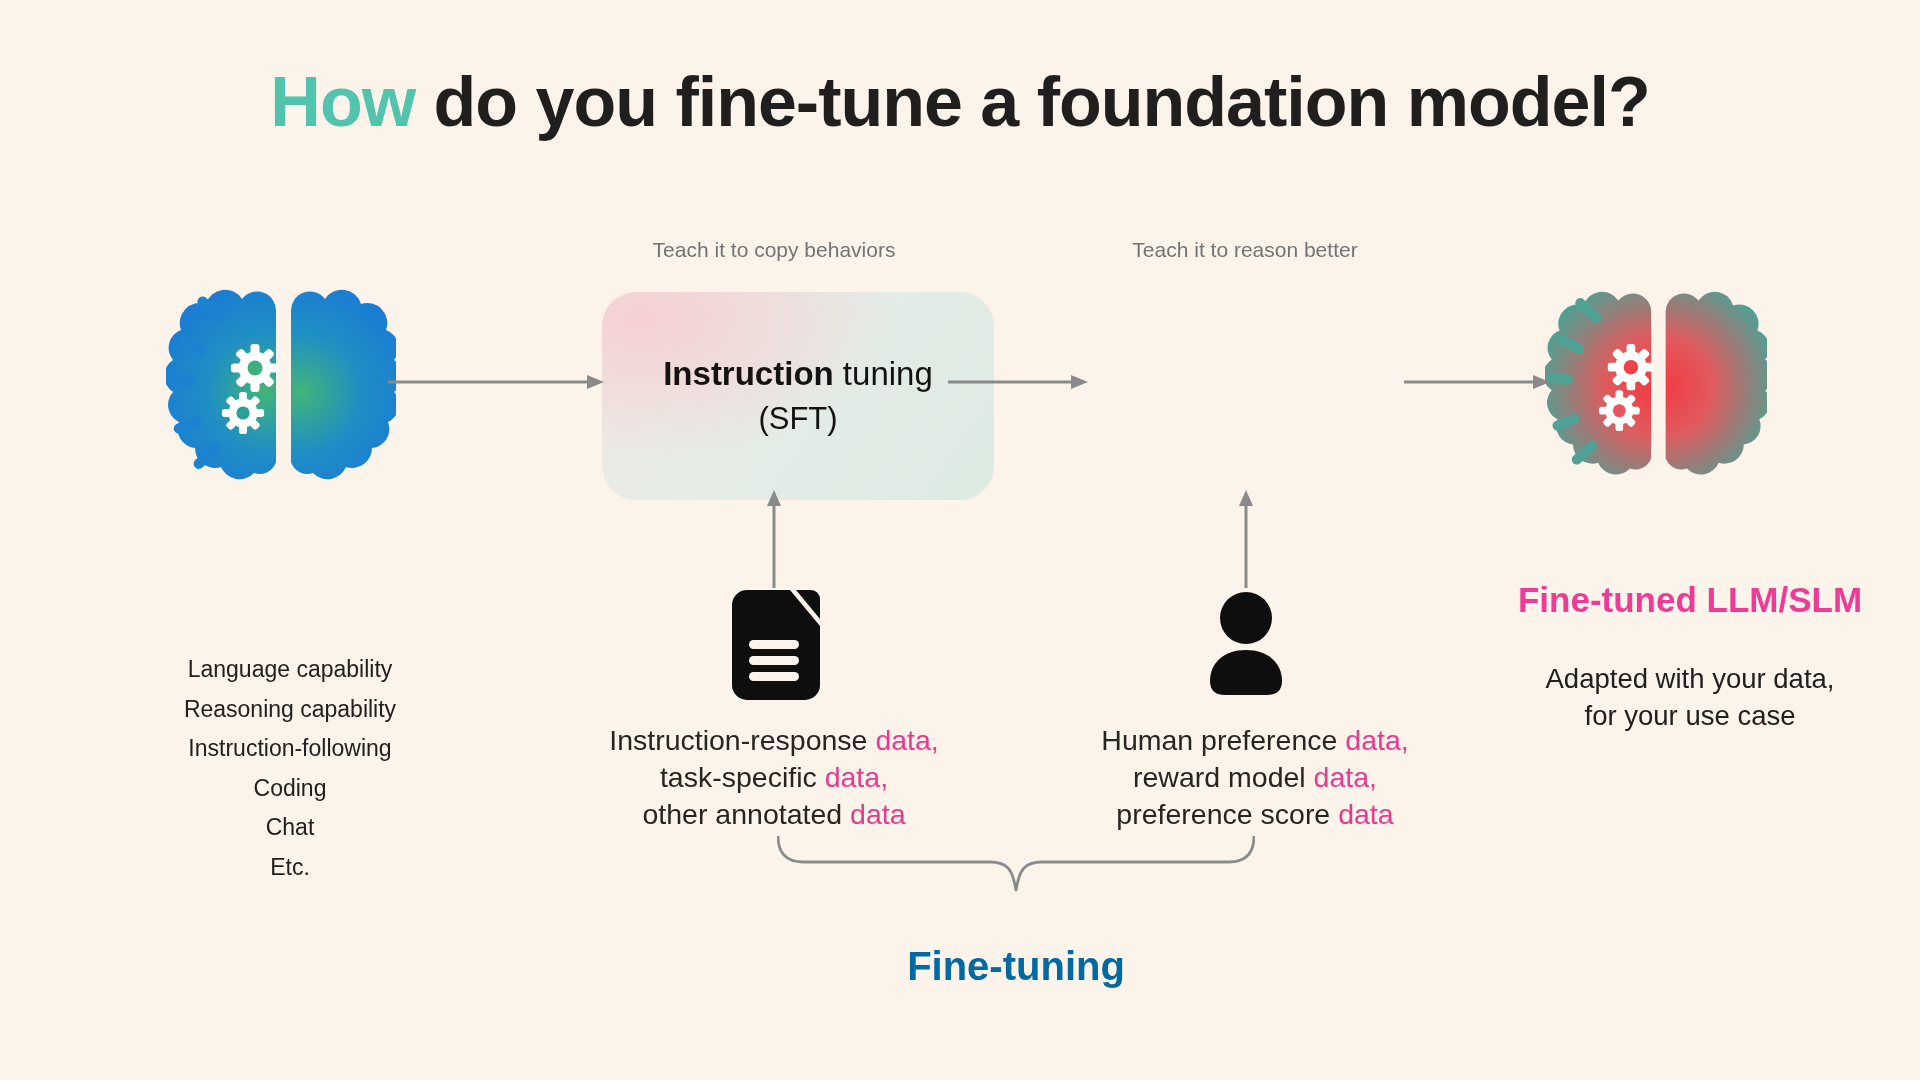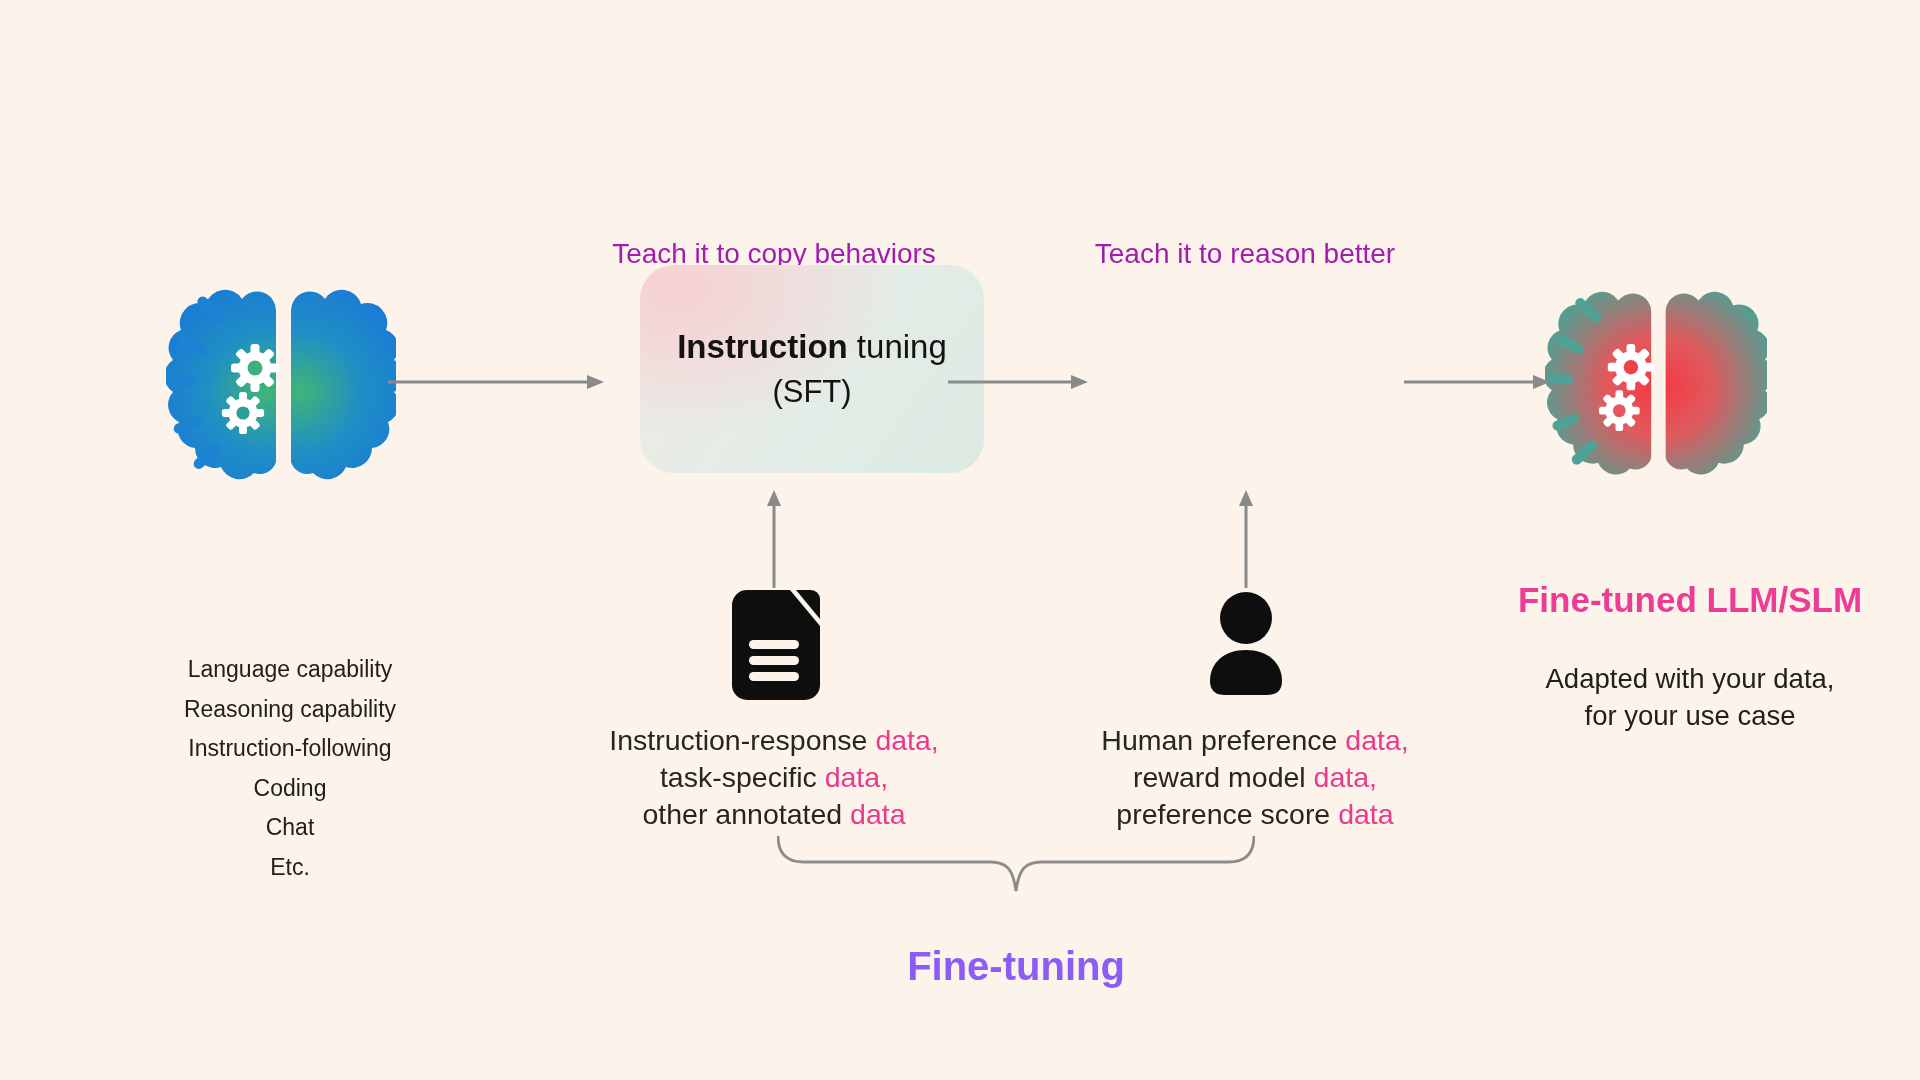--- a/index.html
+++ b/index.html
@@ -6,28 +6,28 @@
   body{font-family:"Liberation Sans","DejaVu Sans",sans-serif;}
   #canvas{position:relative;width:1920px;height:1080px;background:#FCF4EB;overflow:hidden;}
   .abs{position:absolute;}
   .ctr{text-align:center;}
 
   
   #title{left:0;top:62px;width:1920px;text-align:center;font-size:70px;font-weight:700;color:#201F1D;letter-spacing:-1px;}
   #title .hl{color:#52C3AC;}
 
   
-  .caption{width:420px;font-size:28px;color:#a21caf;text-align:center;}
+  .caption{width:420px;font-size:21px;color:#737373;text-align:center;}
 
   
   .stagebox{border-radius:34px;color:#141312;display:flex;flex-direction:column;justify-content:center;align-items:center;font-size:33px;line-height:45px;}
-  #box-instruction{left:602px;top:265px;width:344px;height:208px;
+  #box-instruction{left:602px;top:292px;width:392px;height:208px;
     background:
       radial-gradient(120% 125% at 10% 12%, rgba(246,206,210,0.95) 0%, rgba(246,206,210,0) 55%),
-      linear-gradient(125deg,#EFEAE4 0%,#E3ECE6 55%,#DCEAE2 100%); margin-left: 38px;}
+      linear-gradient(125deg,#EFEAE4 0%,#E3ECE6 55%,#DCEAE2 100%);}
   #box-alignment{left:1088px;top:280px;width:314px;height:206px;
     background:
       radial-gradient(75% 80% at 58% 45%, rgba(247,202,207,0.92) 0%, rgba(247,202,207,0) 70%),
       linear-gradient(125deg,#DFEBE5 0%,#E4EDE7 100%);}
   .stagebox .bold{font-weight:700;}
   .stagebox .sub{font-size:31px;}
 
   
   .colhead{font-size:35px;font-weight:700;}
   #generic-heading{left:90px;top:580px;width:400px;color:#1B7FD4;}
@@ -35,29 +35,32 @@
   #finetuned-heading{left:1440px;top:580px;width:500px;color:#EC3C95;}
   #finetuned-lines{left:1440px;top:660px;width:500px;font-size:27.5px;line-height:37px;color:#21201E;}
 
   
   .datablock{width:580px;font-size:28.5px;line-height:37px;color:#272522;text-align:center;}
   .datablock .pink{color:#E93A8E;}
   #data-instruction{left:484px;top:722px;}
   #data-alignment{left:965px;top:722px;}
 
   
-  #fine-tuning-label{left:766px;top:944px;width:500px;text-align:center;font-size:40px;font-weight:700;color:#8b5cf6;}
+  #fine-tuning-label{left:766px;top:944px;width:500px;text-align:center;font-size:40px;font-weight:700;color:#0369a1;}
 
   svg{display:block;}
 </style>
 </head>
 <body>
 
 <div id="canvas">
 
+  <div class="abs" id="title">
+    <span class="hl">How</span><span> do you fine-tune a foundation model?</span>
+  </div>
 
   <div class="abs caption" style="left:564px;top:238px;">Teach it to copy behaviors</div>
   <div class="abs caption" style="left:1035px;top:238px;">Teach it to reason better</div>
 
   <svg class="abs" style="left:166px;top:288px;" width="230" height="200" viewBox="0 0 230 200">
     <defs>
       <radialGradient id="gradL" gradientUnits="userSpaceOnUse" cx="100" cy="104" r="118">
         <stop offset="0" stop-color="#41B478"></stop>
         <stop offset="0.5" stop-color="#1F8FC4"></stop>
         <stop offset="1" stop-color="#1A7AD6"></stop>

